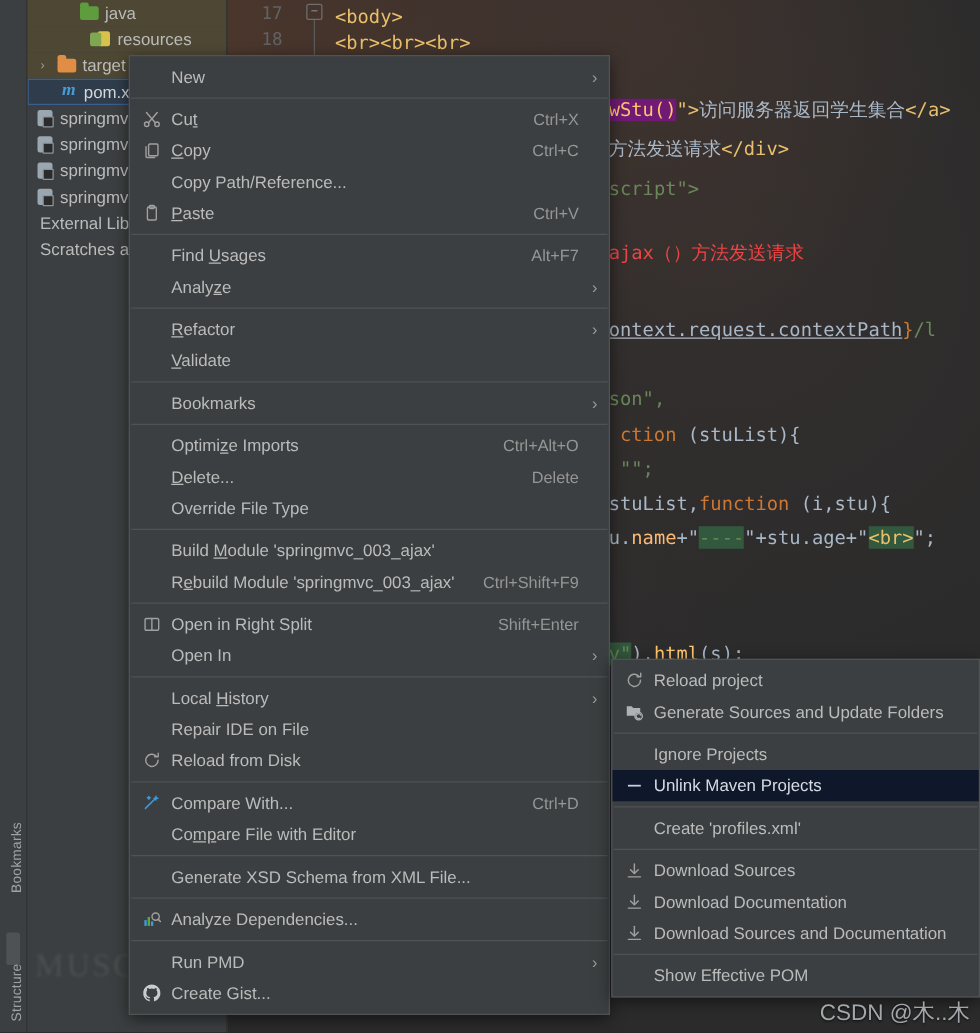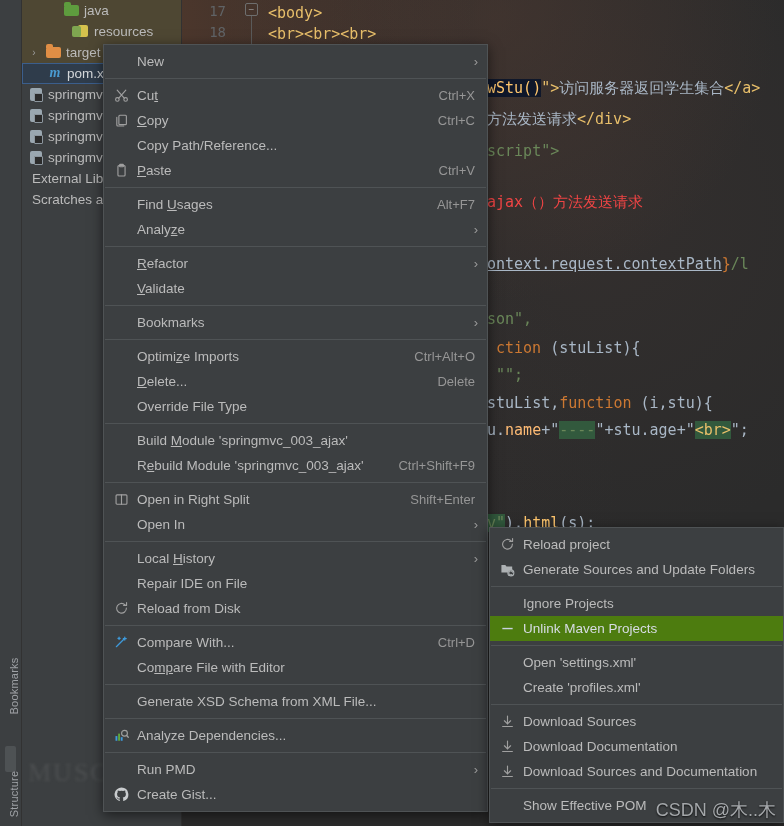--- a/index.html
+++ b/index.html
@@ -54,21 +54,21 @@
   }
   .tok-tag    { color: #E8BF6A; }
   .tok-str    { color: #6A8759; }
   .tok-kw     { color: #CC7832; }
   .tok-fn     { color: #FFC66D; }
   .tok-plain  { color: #A9B7C6; }
   .tok-comment{ color: #ef4444; text-align: center; }
   .tok-link   { color: #A9B7C6; text-decoration: underline; }
   .tok-purple { color: #fdba74; }
   .hl-green   { background: #32593D; }
-  .hl-soft    { background: #0f172a; }
+  .hl-soft    { background: #701a75; }
 
   
   .tool-strip {
     position: absolute; left: 0; top: 0; width: 22px; height: 826px;
     background: #3C3F41;
     border-right: 1px solid #323232;
   }
   .strip-label {
     position: absolute; left: -21px; width: 70px;
     color: #9FA2A6; font-size: 11px; letter-spacing: 0.2px;
@@ -138,25 +138,25 @@
     border: 1px solid #4F5355;
     box-shadow: 0 3px 12px rgba(0,0,0,0.55);
     padding: 4px 0;
     font-size: 13.5px;
     color: #BBBBBB;
     z-index: 50;
   }
   .mi {
     position: relative;
     height: 25px; line-height: 25px;
-    padding-left: 33px; padding-right: 12px;
+    padding-left: 33px; padding-right: 24px;
     white-space: nowrap;
     display: flex; align-items: center;
   }
-  .mi.sel { background: #4d7c0f; color: #D7DCE4; }
+  .mi.sel { background: #0f172a; color: #D7DCE4; }
   .mi .mlabel { flex: 0 0 auto; }
   .mi .mspacer { flex: 1 1 auto; min-width: 22px; }
   .mi .mshort { flex: 0 0 auto; color: #969696; font-size: 13px; }
   .mi .chev {
     position: absolute; right: 9px; top: 0; height: 25px; line-height: 25px;
     color: #9A9A9A; font-size: 13px;
   }
   .mi .micon {
     position: absolute; left: 9px; top: 4px;
     width: 17px; height: 17px;
@@ -485,24 +485,20 @@
         <span class="micon">
           <svg class="gi" viewBox="0 0 16 16" width="15" height="15">
             <rect x="2.5" y="7.3" width="11" height="1.5" fill="#C8D2E0"></rect>
           </svg>
         </span>
         <span class="mlabel">Unlink Maven Projects</span>
         <span class="mspacer"></span>
       </div>
       <div class="msep"></div>
       <div class="mi">
-        <span class="mlabel">Open 'settings.xml'</span>
-        <span class="mspacer"></span>
-      </div>
-      <div class="mi">
         <span class="mlabel">Create 'profiles.xml'</span>
         <span class="mspacer"></span>
       </div>
       <div class="msep"></div>
       <div class="mi">
         <span class="micon">
           <svg class="gi" viewBox="0 0 16 16" width="15" height="15" fill="none" stroke="#A0A0A0" stroke-width="1.2" stroke-linecap="round" stroke-linejoin="round">
             <path d="M8 2.2v8.1"></path>
             <path d="M4.7 7.2 8 10.5l3.3-3.3"></path>
             <path d="M2.8 13.3h10.4"></path>

